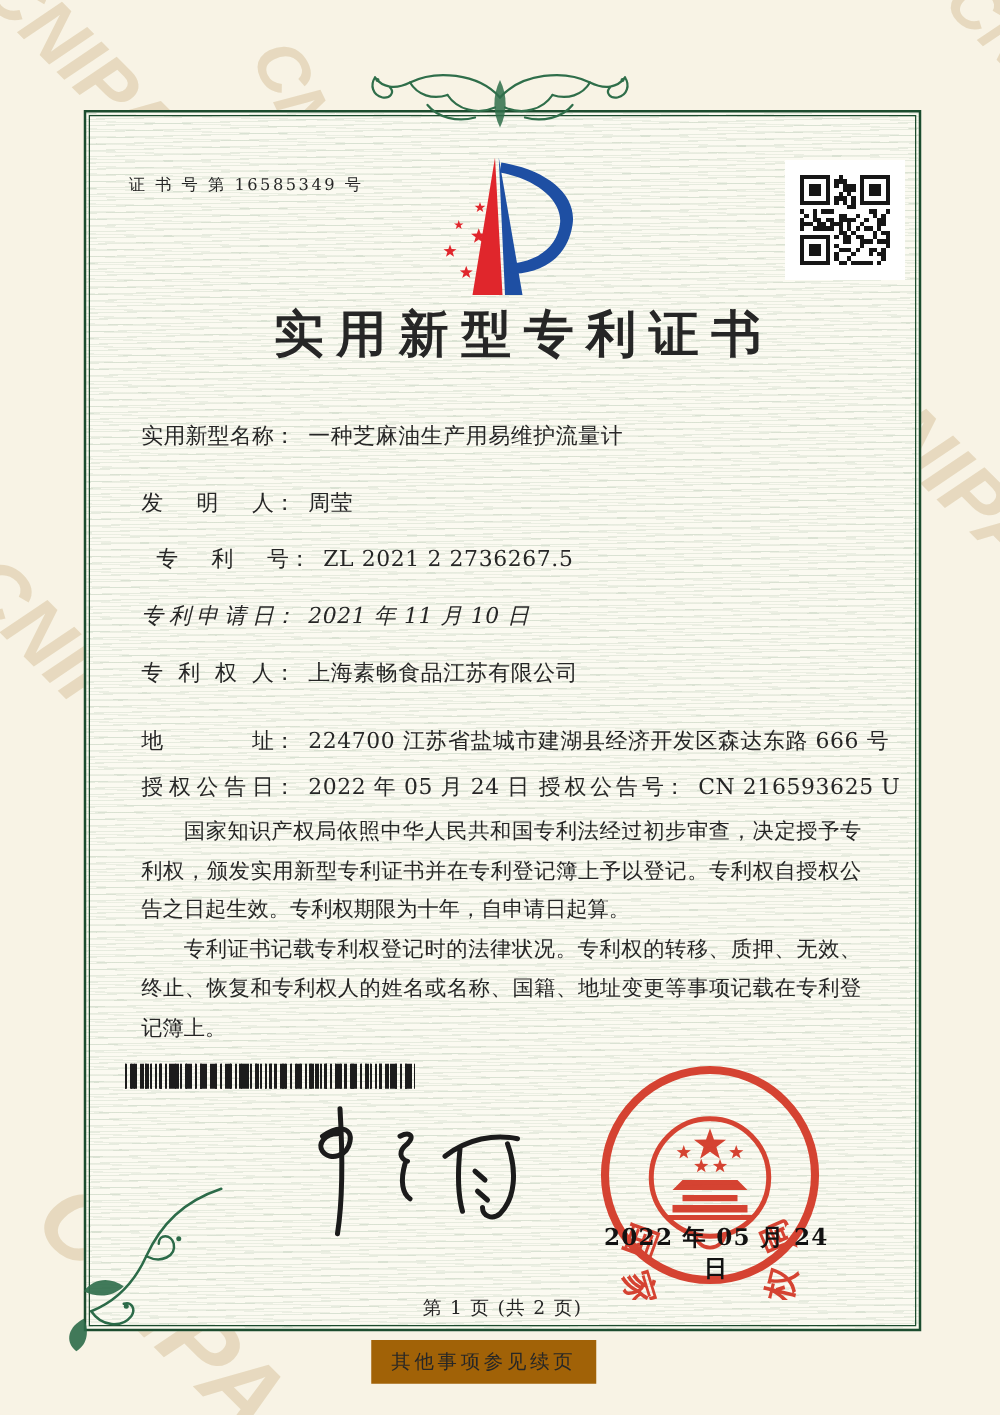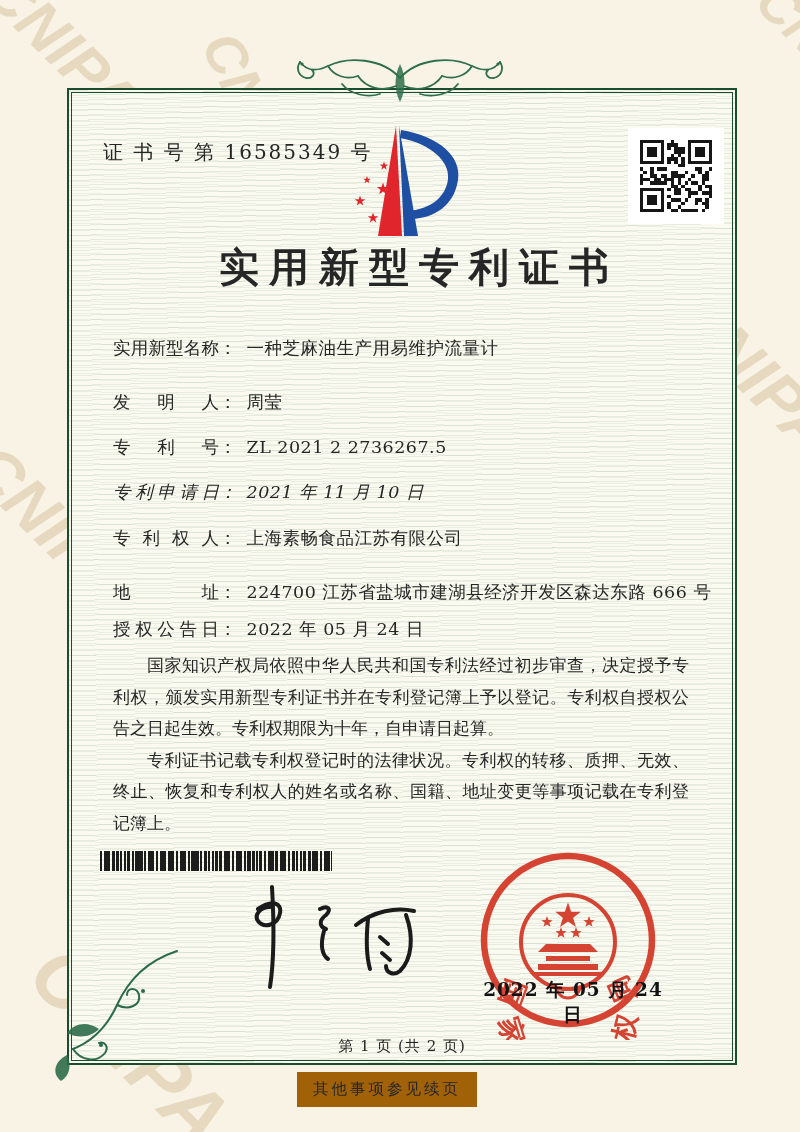--- a/index.html
+++ b/index.html
@@ -22,21 +22,21 @@
     border:2.5px solid #1c4c2e; box-sizing:border-box;
     background:
       repeating-linear-gradient(178.5deg, rgba(130,162,130,0.17) 0 1px, rgba(0,0,0,0) 1px 5px),
       repeating-linear-gradient(181.5deg, rgba(130,162,130,0.13) 0 1px, rgba(0,0,0,0) 1px 6px),
       #fbfaf1;
   }
   .sheet::after{
     content:""; position:absolute; inset:2px; border:1px solid #1c4c2e; pointer-events:none;
   }
   
-  .cert-no{position:absolute; left:103px; top:139px; font-size:20px; letter-spacing:2px;}
+  .cert-no{position:absolute; left:103px; top:139px; font-size:13px; letter-spacing:2px;}
   .logo{position:absolute; left:338px; top:122px;}
   .qr-box{position:absolute; left:628px; top:128px; width:96px; height:96px; background:#fff;
           display:flex; align-items:center; justify-content:center;}
   .title{
     position:absolute; left:67px; top:240px; width:704px; text-align:center;
     font-size:40px; font-weight:bold; letter-spacing:10px;
   }
   
   .fields{position:absolute; left:113px; top:0; width:590px; font-size:17.5px;}
   .frow{position:absolute; left:0; white-space:nowrap;}
@@ -142,34 +142,37 @@
 
   <div class="title">实用新型专利证书</div>
 
   <div class="fields">
     <div class="frow" style="top:336px;">
       <span class="flabel">实用新型名称</span><span class="fcolon">：</span><span class="fvalue">一种芝麻油生产用易维护流量计</span>
     </div>
     <div class="frow" style="top:390px;">
       <span class="flabel">发明人</span><span class="fcolon">：</span><span class="fvalue">周莹</span>
     </div>
-    <div class="frow" style="top:435px;">
+    <div class="frow" style="top:435px;margin-left:12px;">
       <span class="flabel">专利号</span><span class="fcolon">：</span><span class="fvalue">ZL 2021 2 2736267.5</span>
     </div>
     <div class="frow" style="top:480px;font-style:italic;">
       <span class="flabel">专利申请日</span><span class="fcolon">：</span><span class="fvalue">2021 年 11 月 10 日</span>
     </div>
     <div class="frow" style="top:526px;">
       <span class="flabel">专利权人</span><span class="fcolon">：</span><span class="fvalue">上海素畅食品江苏有限公司</span>
     </div>
     <div class="frow" style="top:580px;">
       <span class="flabel">地址</span><span class="fcolon">：</span><span class="fvalue">224700  江苏省盐城市建湖县经济开发区森达东路 666 号</span>
     </div>
     <div class="frow" style="top:617px; width:590px;">
       <span class="flabel">授权公告日</span><span class="fcolon">：</span><span class="fvalue">2022 年 05 月 24 日</span>
+      <span class="grant2">
+        <span class="flabel">授权公告号</span><span class="fcolon">：</span><span class="fvalue">CN 216593625 U</span>
+      </span>
     </div>
   </div>
 
   <div class="paras">
     <p>国家知识产权局依照中华人民共和国专利法经过初步审查，决定授予专利权，颁发实用新型专利证书并在专利登记簿上予以登记。专利权自授权公告之日起生效。专利权期限为十年，自申请日起算。</p>
     <p>专利证书记载专利权登记时的法律状况。专利权的转移、质押、无效、终止、恢复和专利权人的姓名或名称、国籍、地址变更等事项记载在专利登记簿上。</p>
   </div>
 
   <div class="barcode"></div>
 

